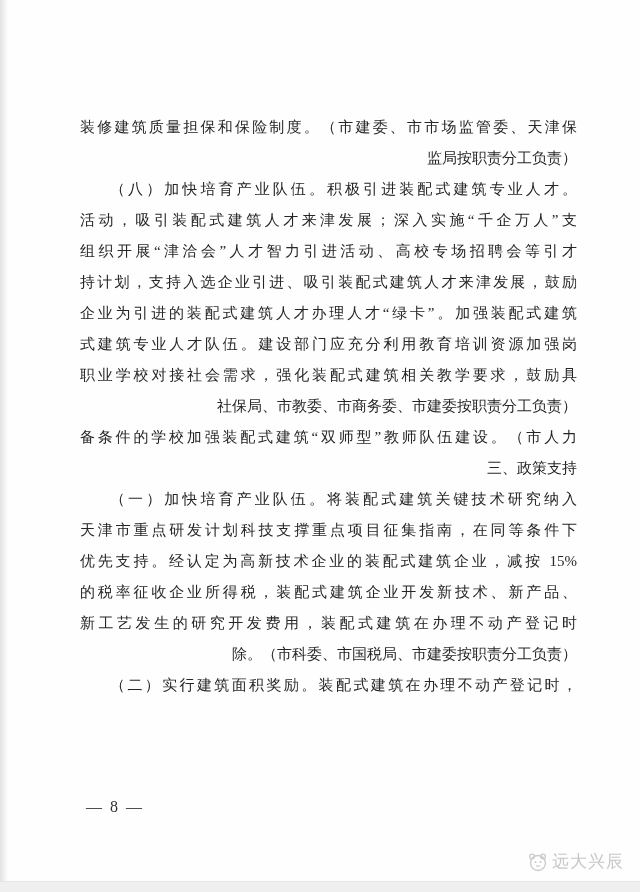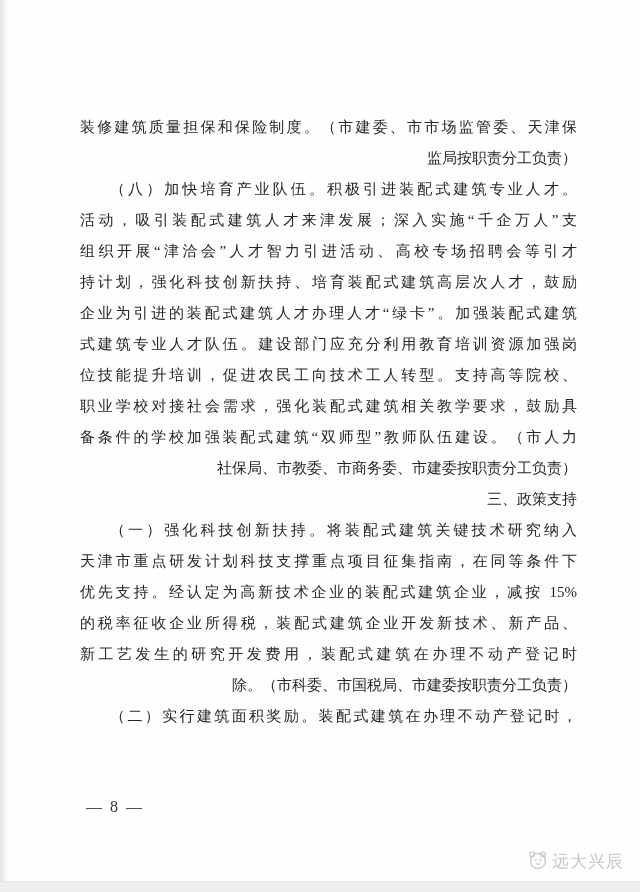--- a/index.html
+++ b/index.html
@@ -28,47 +28,46 @@
   }
   .j{white-space:normal;text-align:justify;text-align-last:justify;}
   .i{text-indent:2em;}
   .b{font-weight:normal;}
   .pagenum{
     position:absolute;left:86px;top:798px;
     color:#2e2e2e;font-size:16px;letter-spacing:2px;
   }
   .watermark{
     position:absolute;right:16px;top:850px;
-    display:flex;align-items:flex-start;gap:4px;
+    display:flex;align-items:center;gap:4px;
     color:#c7c7c7;font-size:17px;letter-spacing:1px;
     font-family:"Liberation Sans","DejaVu Sans",sans-serif;
   }
   .watermark svg{display:block;}
 </style>
 </head>
 <body>
 
 <div class="sheet">
   <div class="edge-left"></div>
 
   <div class="doc">
     <div class="ln j">装修建筑质量担保和保险制度。（市建委、市市场监管委、天津保</div>
     <div class="ln">监局按职责分工负责）</div>
     <div class="ln j i">（八）加快培育产业队伍。积极引进装配式建筑专业人才。</div>
     <div class="ln j">活动，吸引装配式建筑人才来津发展；深入实施“千企万人”支</div>
     <div class="ln j">组织开展“津洽会”人才智力引进活动、高校专场招聘会等引才</div>
-    <div class="ln j">持计划，强化科技创新扶持、培育装配式建筑高层次人才，鼓励</div>
+    <div class="ln j">持计划，支持入选企业引进、吸引装配式建筑人才来津发展，鼓励</div>
     <div class="ln j">企业为引进的装配式建筑人才办理人才“绿卡”。加强装配式建筑</div>
     <div class="ln j">式建筑专业人才队伍。建设部门应充分利用教育培训资源加强岗</div>
-    <div class="ln j">位技能提升培训，促进农民工向技术工人转型。支持高等院校、</div>
     <div class="ln j">职业学校对接社会需求，强化装配式建筑相关教学要求，鼓励具</div>
+    <div class="ln">社保局、市教委、市商务委、市建委按职责分工负责）</div>
     <div class="ln j">备条件的学校加强装配式建筑“双师型”教师队伍建设。（市人力</div>
-    <div class="ln">社保局、市教委、市商务委、市建委按职责分工负责）</div>
     <div class="ln i b">三、政策支持</div>
-    <div class="ln j i">（一）强化科技创新扶持。将装配式建筑关键技术研究纳入</div>
+    <div class="ln j i">（一）加快培育产业队伍。将装配式建筑关键技术研究纳入</div>
     <div class="ln j">天津市重点研发计划科技支撑重点项目征集指南，在同等条件下</div>
     <div class="ln j">优先支持。经认定为高新技术企业的装配式建筑企业，减按 15%</div>
     <div class="ln j">的税率征收企业所得税，装配式建筑企业开发新技术、新产品、</div>
     <div class="ln j">新工艺发生的研究开发费用，装配式建筑在办理不动产登记时</div>
     <div class="ln">除。（市科委、市国税局、市建委按职责分工负责）</div>
     <div class="ln j i">（二）实行建筑面积奖励。装配式建筑在办理不动产登记时，</div>
   </div>
 
   <div class="pagenum">— 8 —</div>
 

